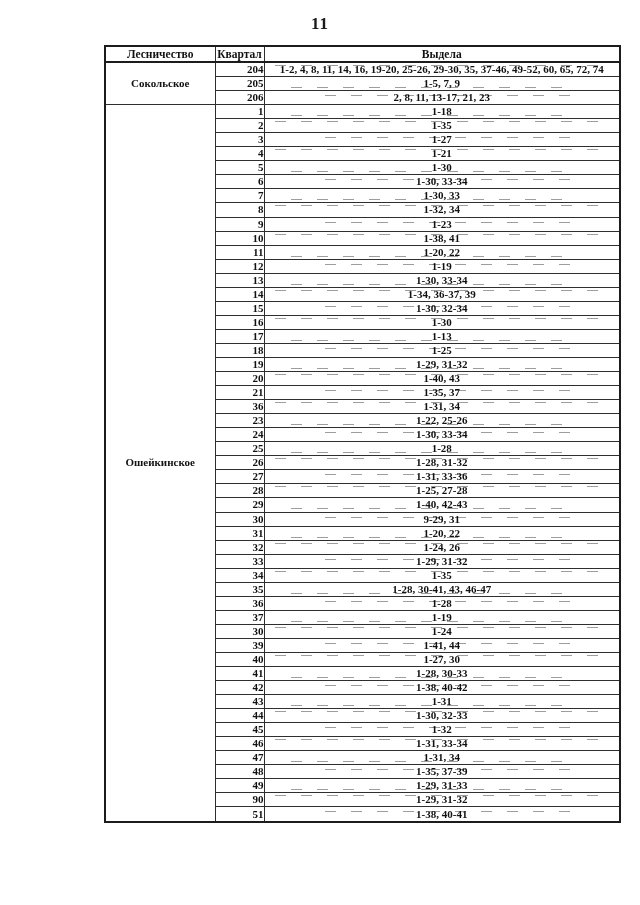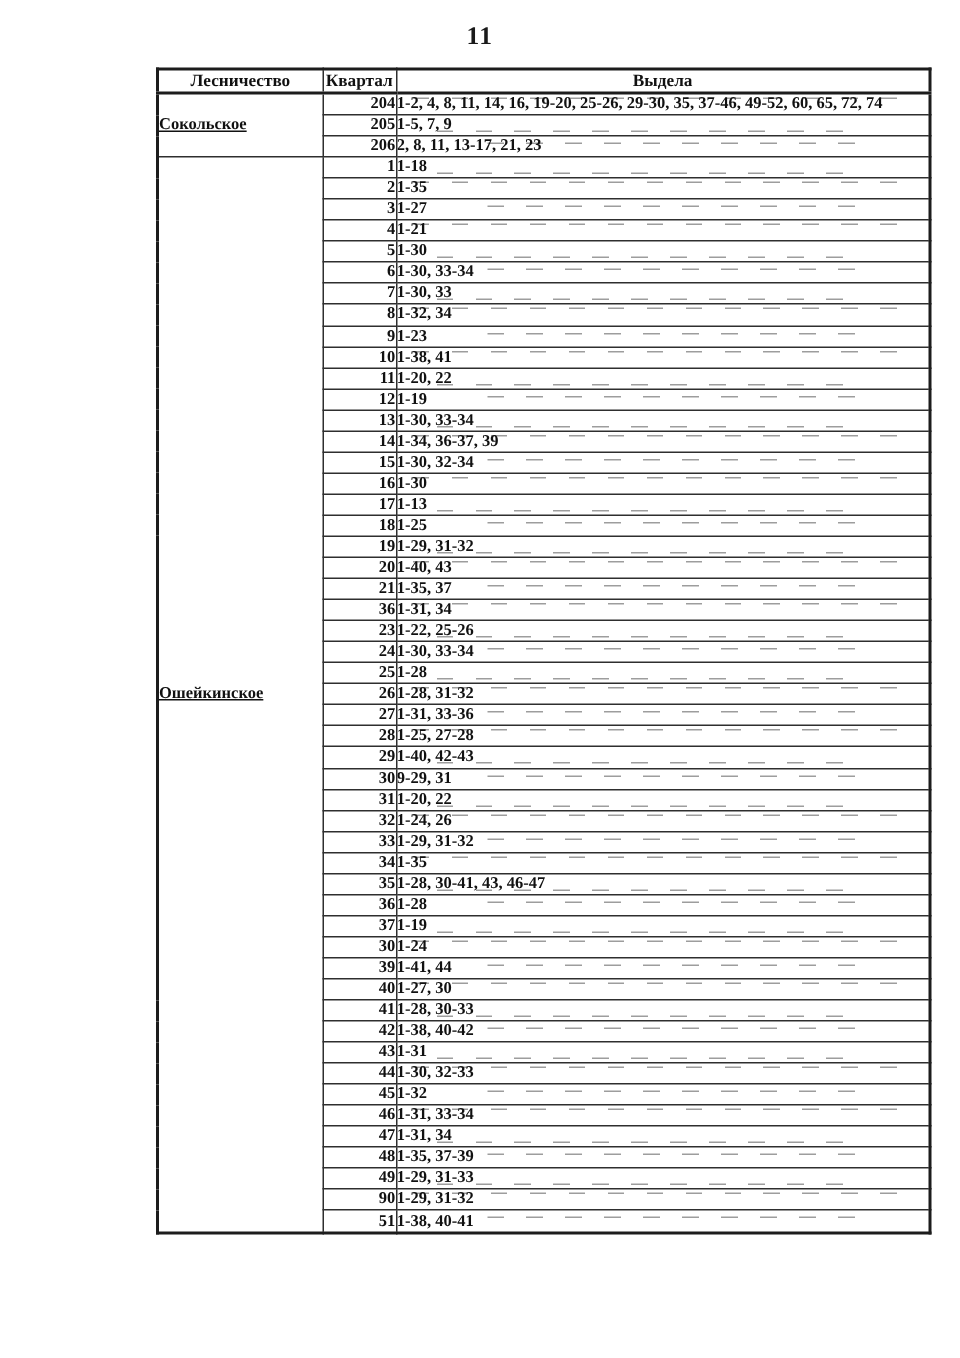--- a/index.html
+++ b/index.html
@@ -54,31 +54,30 @@
   }
   table.forest-table th {
     font-size: 11.5px;
     font-weight: 700;
     text-align: center;
     border-bottom: 2px solid #1c1c1c;
     height: 14px;
   }
   td.cell-forestry {
     vertical-align: top;
-    text-align: left;
+    text-align: center;
     padding: 1px 2px 0 3px;
     border-top: 2px solid #1c1c1c;
     font-size: 11.5px;
-    text-decoration: underline;
   }
   td.cell-kvartal {
     text-align: right;
   }
   td.cell-vydela {
-    text-align: left;
+    text-align: center;
     padding-left: 4px;
     
     background-image: repeating-linear-gradient(90deg, #9d9d9d 0 11px, transparent 11px 26px);
     background-size: 92% 1px;
     background-repeat: no-repeat;
     background-position: 10px 2px;
   }
   tr:nth-child(even) td.cell-vydela {
     background-position: 26px 10px;
     background-size: 80% 1px;

